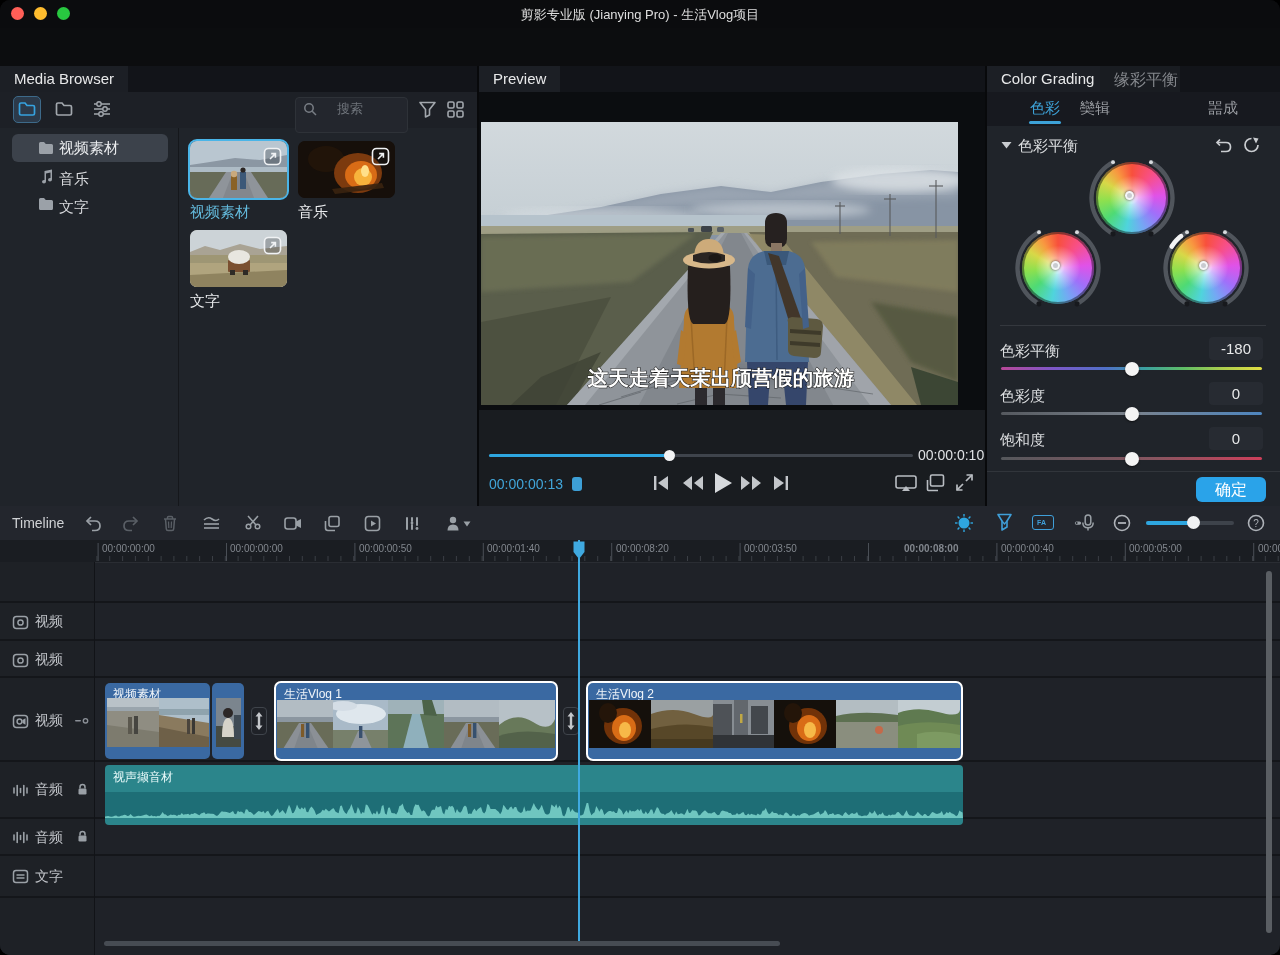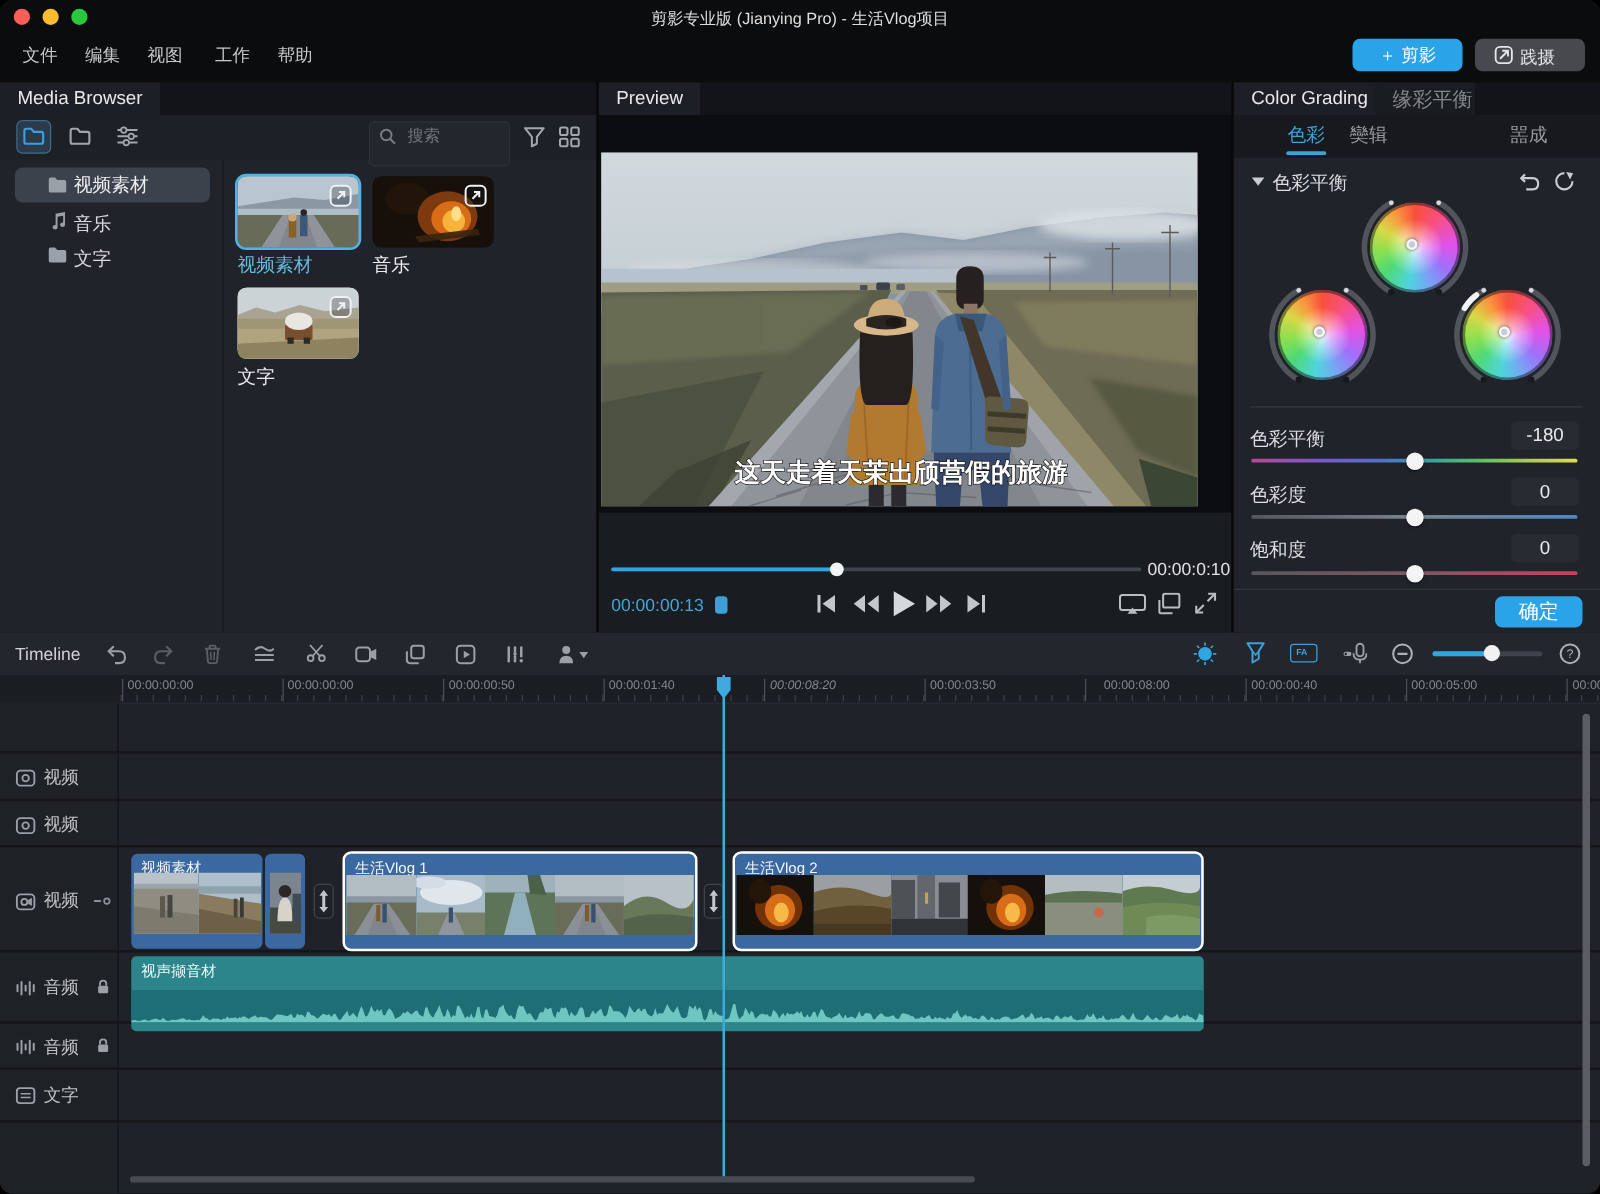--- a/index.html
+++ b/index.html
@@ -18,21 +18,21 @@
 
 #tabstrip{left:0;top:66px;width:1280px;height:26px;background:#121419;}
 .tab-act{background:#1c1f25;color:#e8e9ea;font-size:15px;padding:4px 14px 0 14px;height:26px;}
 .tab-in{color:#85888d;font-size:16px;padding:4px 14px 0 14px;height:26px;}
 .vline{background:#08090b;width:2px;}
 
 #lp-toolbar{left:0;top:92px;width:477px;height:36px;background:#1d2026;}
 #lp-body{left:0;top:128px;width:477px;height:378px;background:#20242a;}
 #lp-divider{left:178px;top:128px;width:1px;height:378px;background:#15171b;}
 .side-row{left:12px;width:156px;height:28px;border-radius:6px;color:#e4e6e8;font-size:15px;}
-#search{left:295px;top:97px;width:113px;height:36px;background:#23262d;border:1px solid #2e3238;border-radius:4px;color:#70757c;font-size:13px;line-height:22px;padding-left:30px;}
+#search{left:295px;top:97px;width:113px;height:36px;background:#23262d;border:1px solid #2e3238;border-radius:4px;color:#70757c;font-size:13px;line-height:22px;padding-left:41px;}
 .thumb{width:97px;height:57px;border-radius:8px;overflow:hidden;}
 .tlabel{font-size:15px;color:#e8eaec;}
 
 #pv-body{left:479px;top:92px;width:506px;height:318px;background:#0b0d10;}
 #pv-ctrl{left:479px;top:410px;width:506px;height:96px;background:#191c20;}
 #video{left:481px;top:122px;width:477px;height:283px;overflow:hidden;}
 
 #rp-subtabs{left:987px;top:92px;width:293px;height:34px;background:#17191f;}
 #rp-body{left:987px;top:126px;width:293px;height:380px;background:#20242a;}
 .rp-label{font-size:15px;color:#dcdee0;}
@@ -56,34 +56,20 @@
 </head>
 <body>
 <div id="app">
 
 <div class="abs" id="titlebar"></div>
 <div class="abs tl" style="left:11px;background:#ff5f57;"></div>
 <div class="abs tl" style="left:34px;background:#febc2e;"></div>
 <div class="abs tl" style="left:57px;background:#28c840;"></div>
 <div class="abs" id="title">剪影专业版 (Jianying Pro)  - 生活Vlog项目</div>
 
-<div class="abs" id="menubar">
- <div class="abs menu" style="left:18px;">文件</div>
- <div class="abs menu" style="left:68px;">编集</div>
- <div class="abs menu" style="left:118px;">视图</div>
- <div class="abs menu" style="left:172px;">工作</div>
- <div class="abs menu" style="left:222px;">帮助</div>
- <div class="abs" id="btn-cut">＋ 剪影</div>
- <div class="abs" id="btn-exp"></div>
- <svg class="abs" style="left:1195px;top:8px;" width="16" height="16" viewBox="0 0 16 16">
-        <rect x="1.5" y="1.5" width="13" height="13" rx="3.5" fill="none" stroke="#e4e5e7" stroke-width="1.5"></rect>
-        <path d="M5,11 L11,5 M6.8,4.6 H11.4 V9.2" stroke="#e4e5e7" stroke-width="1.5" fill="none"></path>
-      </svg>
- <div class="abs" style="left:1216px;top:9px;font-size:14px;color:#e0e1e3;">践摄</div>
-</div>
 
 <div class="abs" id="tabstrip"></div>
 <div class="abs tab-act" style="left:0;top:66px;">Media Browser</div>
 <div class="abs tab-act" style="left:479px;top:66px;">Preview</div>
 <div class="abs tab-act" style="left:987px;top:66px;">Color Grading</div>
 <div class="abs" style="left:1100px;top:66px;width:80px;height:26px;background:#191c21;"></div>
 <div class="abs tab-in" style="left:1100px;top:66px;">缘彩平衡</div>
 <div class="abs vline" style="left:477px;top:66px;height:440px;"></div>
 <div class="abs vline" style="left:985px;top:66px;height:440px;"></div>
 
@@ -316,23 +302,23 @@
       <rect x="739.6" y="3" width="1" height="18" fill="#4a4f56"></rect>
       <rect x="868.0" y="3" width="1" height="18" fill="#4a4f56"></rect>
       <rect x="996.4" y="3" width="1" height="18" fill="#4a4f56"></rect>
       <rect x="1124.8" y="3" width="1" height="18" fill="#4a4f56"></rect>
       <rect x="1253.2" y="3" width="1" height="18" fill="#4a4f56"></rect>
     </svg>
 <div class="abs ruler-num" style="left:102px;">00:00:00:00</div>
 <div class="abs ruler-num" style="left:230px;">00:00:00:00</div>
 <div class="abs ruler-num" style="left:359px;">00:00:00:50</div>
 <div class="abs ruler-num" style="left:487px;">00:00:01:40</div>
-<div class="abs ruler-num" style="left:616px;font-style:italic;">00:00:08:20</div>
+<div class="abs ruler-num" style="left:616px;">00:00:08:20</div>
 <div class="abs ruler-num" style="left:744px;">00:00:03:50</div>
-<div class="abs ruler-num" style="left:883px;">00:00:08:00</div>
+<div class="abs ruler-num" style="left:904px;font-weight:bold;">00:00:08:00</div>
 <div class="abs ruler-num" style="left:1001px;">00:00:00:40</div>
 <div class="abs ruler-num" style="left:1129px;">00:00:05:00</div>
 <div class="abs ruler-num" style="left:1258px;">00:00:01:3</div>
 <div class="abs clip" style="left:105px;width:105px;">
       <div class="abs cliptitle">视频素材</div>
     </div>
 <svg class="abs" style="left:107px;top:698px;" width="52" height="49" viewBox="0 0 52 49" preserveAspectRatio="none">
       <rect width="52" height="49" fill="#b9c2c8"></rect>
       <rect y="9" width="52" height="5" fill="#9aa5ad"></rect>
       <rect y="13" width="52" height="36" fill="#8f8d82"></rect>

